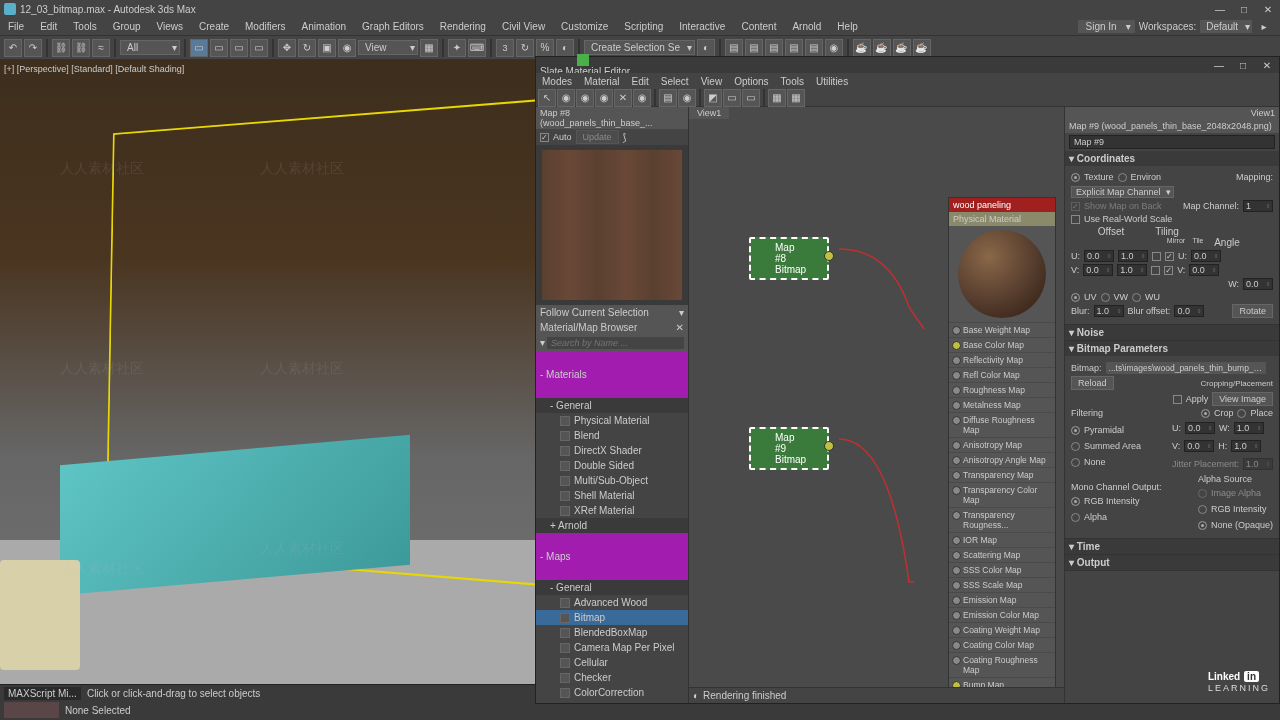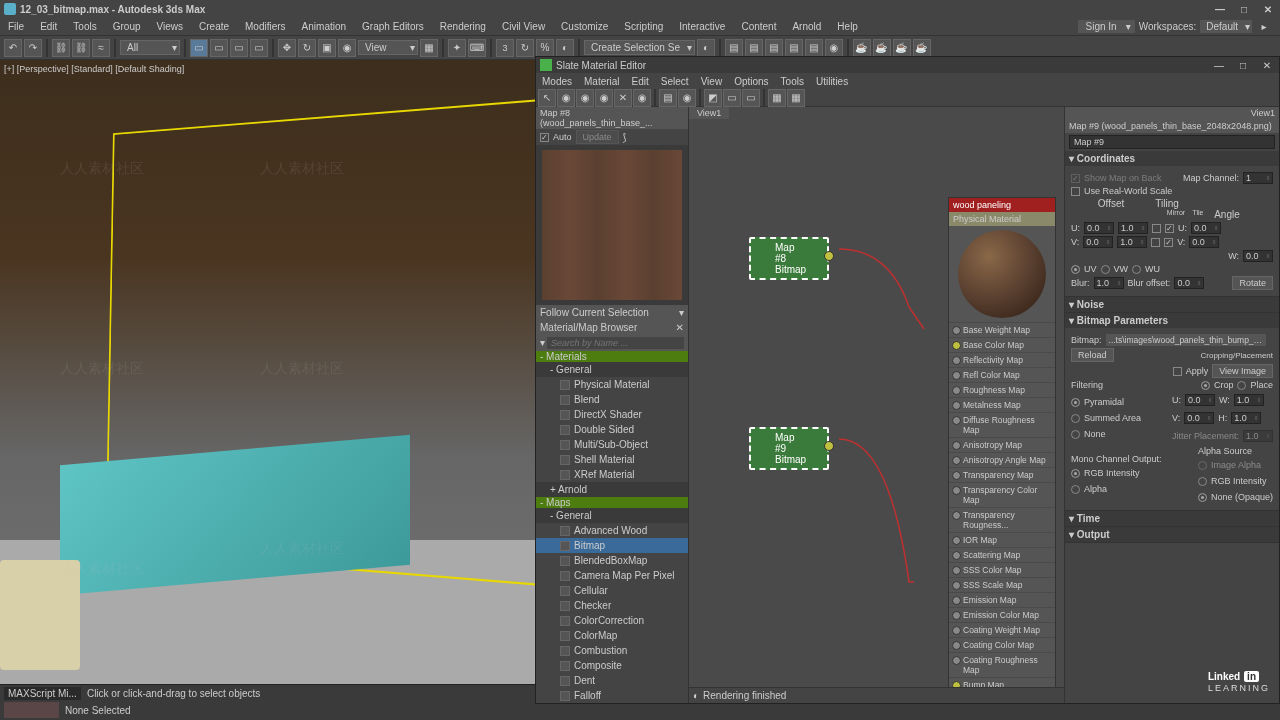--- a/index.html
+++ b/index.html
@@ -1,17 +1,17 @@
 <!DOCTYPE html>
 <html><head>
 <meta charset="utf-8">
 <style>
 * { margin: 0; padding: 0; box-sizing: border-box; font-family: Arial, sans-serif; font-size: 10px; }
 body { background: #3a3a3a; color: #ccc; width: 1280px; height: 720px; overflow: hidden; position: relative; }
-.titlebar { background: #444; height: 18px; display: flex; align-items: center; padding: 0 4px; justify-content: space-between; font-weight: bold; }
+.titlebar { background: #444; height: 18px; display: flex; align-items: center; padding: 0 4px; justify-content: space-between; }
 .titlebar-left { display: flex; align-items: center; gap: 4px; }
 .titlebar-icon { width: 12px; height: 12px; background: #5ab0c9; border-radius: 2px; }
 .titlebar-title { color: #ccc; }
 .titlebar-right { display: flex; gap: 8px; }
 .win-btn { width: 16px; height: 14px; display: flex; align-items: center; justify-content: center; color: #ccc; cursor: pointer; }
 .menubar { background: #444; height: 18px; display: flex; justify-content: space-between; border-bottom: 1px solid #333; }
 .menubar-left { display: flex; align-items: center; }
 .menu-item { padding: 2px 8px; color: #ccc; cursor: pointer; }
 .menubar-right { display: flex; align-items: center; gap: 4px; padding-right: 8px; }
 .signin { background: #555; padding: 1px 18px 1px 8px; color: #ccc; cursor: pointer; position: relative; }
@@ -29,38 +29,38 @@
 .viewport { width: 535px; height: 660px; background: #2a2a2a; position: relative; }
 .vp-label { position: absolute; top: 4px; left: 4px; color: #ccc; font-size: 9px; z-index: 2; }
 .vp-scene { position: absolute; inset: 0; background: linear-gradient(180deg, #3d2e1d 0%, #4a3520 30%, #666 60%, #777 100%); }
 .vp-yellow-line { position: absolute; border: 2px solid #e8d800; }
 .vp-cabinet { position: absolute; left: 60px; bottom: 140px; width: 350px; height: 130px; background: linear-gradient(135deg, #5fc4c4 0%, #3d9a9a 100%); transform: skewY(-5deg); }
 .vp-sofa { position: absolute; left: 0; bottom: 50px; width: 80px; height: 110px; background: #d8d0a8; border-radius: 4px; }
 .vp-floor { position: absolute; left: 0; bottom: 0; width: 100%; height: 180px; background: #aaa; }
 .sme { position: absolute; left: 535px; top: 56px; width: 745px; height: 648px; background: #444; border: 1px solid #222; display: flex; flex-direction: column; }
 .sme-title { background: #3a3a3a; height: 16px; display: flex; align-items: center; justify-content: space-between; padding: 0 4px; }
 .sme-title-icon { width: 12px; height: 12px; background: #4ab04a; margin-right: 4px; }
-.sme-title-left { display: flex; align-items: center; }
+.sme-title-left { display: flex; align-items: center; flex-direction: column; }
 .sme-menubar { background: #444; height: 16px; display: flex; align-items: center; }
 .sme-menu-item { padding: 1px 6px; cursor: pointer; }
 .sme-toolbar { background: #444; height: 18px; display: flex; align-items: center; gap: 1px; padding: 0 2px; border-bottom: 1px solid #333; }
 .sme-body { flex: 1; display: flex; overflow: hidden; }
 .sme-left { width: 153px; display: flex; flex-direction: column; border-right: 1px solid #333; }
 .sme-tab { background: #555; padding: 1px 4px; font-size: 9px; }
 .sme-preview-bar { background: #444; height: 16px; display: flex; align-items: center; gap: 4px; padding: 0 4px; }
 .sme-preview { height: 160px; background: #3a3a3a; display: flex; align-items: center; justify-content: center; }
 .wood-swatch { width: 140px; height: 150px; background: linear-gradient(90deg, #5a4030 0%, #6a4838 20%, #5a4030 40%, #6a4838 60%, #5a4030 80%, #6a4838 100%); }
 .follow-bar { background: #555; padding: 2px 4px; position: relative; cursor: pointer; }
 .follow-bar::after { content: '▾'; position: absolute; right: 4px; }
 .browser-header { background: #555; padding: 2px 4px; display: flex; justify-content: space-between; }
 .browser-header .x { cursor: pointer; }
 .search-row { background: #555; padding: 2px 4px; display: flex; gap: 2px; }
 .search-input { flex: 1; background: #444; border: none; color: #999; padding: 1px 4px; font-size: 9px; font-style: italic; }
 .tree { flex: 1; background: #444; overflow-y: auto; }
-.tree-cat { padding: 0 4px; background: #4d7c0f; cursor: pointer; }
+.tree-cat { padding: 18px 4px; background: #a21caf; cursor: pointer; }
 .tree-sub { padding: 2px 4px 2px 14px; background: #3a3a3a; cursor: pointer; }
 .tree-item { padding: 2px 4px 2px 24px; cursor: pointer; display: flex; align-items: center; gap: 4px; }
 .tree-item.selected { background: #3a6a9a; }
 .tree-sw { width: 10px; height: 10px; background: #555; border: 1px solid #666; flex-shrink: 0; }
 .sme-center { flex: 1; background: #4a4a4a; position: relative; }
 .center-tab { position: absolute; top: 0; left: 0; padding: 1px 8px; background: #555; font-size: 9px; }
 .node { position: absolute; background: #3a5a3a; border: 1px solid #888; border-radius: 2px; padding: 3px 24px; font-size: 9px; color: #fff; }
 .node.map8 { left: 60px; top: 130px; width: 80px; border: 2px dashed #fff; background: #3a7a3a; }
 .node.map9 { left: 60px; top: 320px; width: 80px; border: 2px dashed #fff; background: #3a7a3a; }
 .node-slot { position: absolute; right: -7px; width: 10px; height: 10px; background: #c0c040; border-radius: 50%; border: 1px solid #333; }
@@ -409,20 +409,28 @@
 
     <div class="sme-right">
       <div class="right-tab">View1</div>
       <div class="right-title">Map #9 (wood_panels_thin_base_2048x2048.png)</div>
       <div class="right-id"><input style="width: 100%; background: rgb(51, 51, 51); border: 1px solid rgb(34, 34, 34); color: rgb(204, 204, 204); padding: 1px 4px; font-size: 9px;" value="Map #9"></div>
 
       <div class="rollout">
         <div class="rollout-hdr">Coordinates</div>
         <div class="rollout-body">
           <div class="fr">
+            <span class="radio on"></span>
+              <span class="lbl">Texture</span>
+            <span class="radio"></span>
+              <span class="lbl">Environ</span>
+            <span class="lbl" style="margin-left:auto">Mapping:</span>
+            <span class="dd">Explicit Map Channel</span>
+          </div>
+          <div class="fr">
             <span class="chk on" style="opacity:.4"></span>
               <span class="lbl" style="opacity:.4">Show Map on Back</span>
             <span class="lbl" style="margin-left:auto">Map Channel:</span>
             <span class="spinner">1</span>
           </div>
           <div class="fr">
             <span class="chk"></span>
               <span class="lbl">Use Real-World Scale</span>
           </div>
           <div class="grid-hdr">

